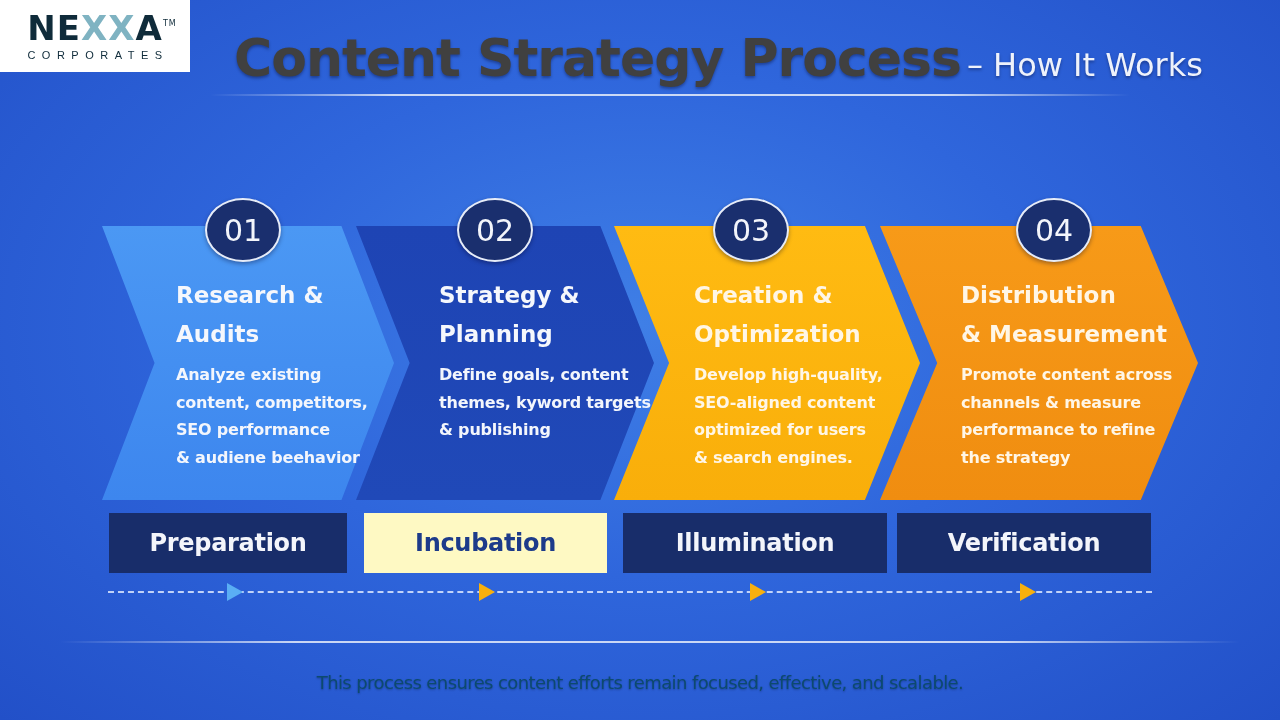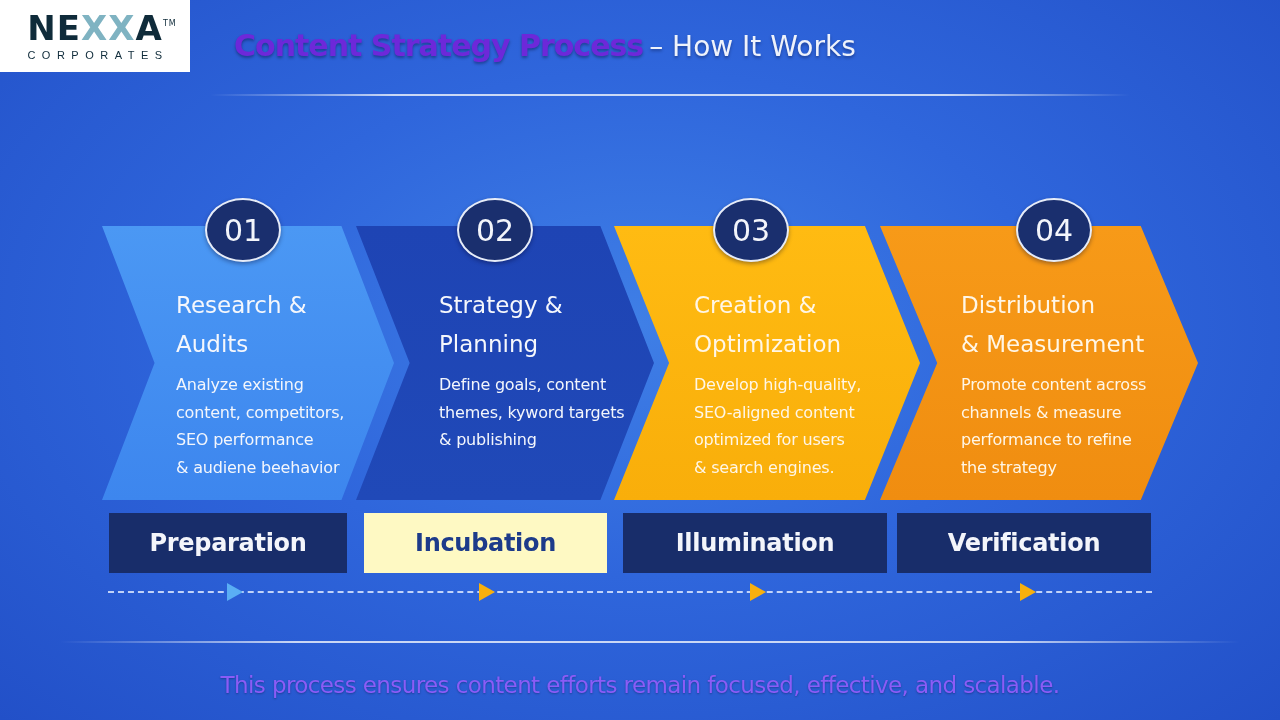--- a/index.html
+++ b/index.html
@@ -20,22 +20,22 @@
     color: #0f2b3a; letter-spacing: 1px; line-height: 34px; position: relative;
   }
   .logo-word .xx { color: #7fb3c2; }
   .logo-tm { position: absolute; right: -14px; top: -4px; font-size: 8px; color: #0f2b3a; font-weight: normal; }
   .logo-sub { font-size: 11px; letter-spacing: 6.5px; color: #0f2b3a; margin-top: 4px; padding-left: 6px; }
 
   .title {
     position: absolute; left: 234px; top: 28px; white-space: nowrap;
     text-shadow: 0 2px 3px rgba(0,0,30,0.35);
   }
-  .title-main { font-family: "DejaVu Sans", sans-serif; font-weight: bold; font-size: 30px; color: #6d28d9; letter-spacing: -1px; }
-  .title-sub { font-family: "DejaVu Sans", sans-serif; font-size: 28px; color: #eef2fb; margin-left: 6px; }
+  .title-main { font-family: "DejaVu Sans", sans-serif; font-weight: bold; font-size: 52px; color: #404040; letter-spacing: -1px; }
+  .title-sub { font-family: "DejaVu Sans", sans-serif; font-size: 32px; color: #eef2fb; margin-left: 6px; }
   .rule {
     position: absolute; height: 2px;
     background: linear-gradient(90deg, rgba(255,255,255,0) 0%, rgba(255,255,255,0.75) 20%, rgba(255,255,255,0.75) 80%, rgba(255,255,255,0) 100%);
   }
   .rule-top { left: 210px; top: 94px; width: 920px; }
   .rule-bottom { left: 60px; top: 641px; width: 1180px; }
 
   .chev {
     position: absolute; top: 226px; height: 274px;
     clip-path: polygon(0 0, 82% 0, 100% 50%, 82% 100%, 0 100%, 18% 50%);
@@ -47,21 +47,21 @@
 
   .badge {
     position: absolute; top: 198px; width: 76px; height: 64px; border-radius: 50%;
     background: #1a2f6e; border: 2px solid #e6ecf8;
     display: flex; align-items: center; justify-content: center;
     font-family: "DejaVu Sans", sans-serif; font-size: 30px; color: #f3f5fb;
     box-shadow: 0 2px 4px rgba(0,0,40,0.35);
   }
   .badge-1 { left: 205px; } .badge-2 { left: 457px; } .badge-3 { left: 713px; } .badge-4 { left: 1016px; }
 
-  .step-text { position: absolute; top: 286px; }
+  .step-text { position: absolute; top: 276px; font-weight: bold; }
   .step-title { font-family: "DejaVu Sans", sans-serif; font-size: 23px; line-height: 39px; color: #f5f7fc; white-space: pre-line; }
   .step-desc { font-family: "DejaVu Sans", sans-serif; font-size: 16px; line-height: 27.5px; color: #f3f6fc; white-space: pre-line; margin-top: 7px; letter-spacing: -0.2px; }
   .step-text-1 { left: 176px; } .step-text-2 { left: 431px; margin-left: 8px; } .step-text-3 { left: 694px; } .step-text-4 { left: 961px; }
   .step-text-3 .step-title, .step-text-3 .step-desc,
   .step-text-4 .step-title, .step-text-4 .step-desc { color: #fff6e6; }
 
   .phase {
     position: absolute; top: 513px; height: 60px;
     display: flex; align-items: center; justify-content: center;
     font-family: "DejaVu Sans", sans-serif; font-weight: bold; font-size: 24px; letter-spacing: -0.3px;
@@ -71,21 +71,21 @@
   .phase-1 { left: 109px; width: 238px; } .phase-2 { left: 364px; width: 243px; }
   .phase-3 { left: 623px; width: 264px; } .phase-4 { left: 897px; width: 254px; }
 
   .dash-line { position: absolute; left: 108px; top: 591px; width: 1044px; height: 0; border-top: 2px dashed rgba(220,232,255,0.85); }
   .arrowhead { position: absolute; top: 583px; width: 0; height: 0; border-top: 9px solid transparent; border-bottom: 9px solid transparent; border-left: 16px solid #5aaef4; }
   .arrowhead.yellow { border-left-color: #f8b00e; }
   .ah-1 { left: 227px; } .ah-2 { left: 479px; } .ah-3 { left: 750px; } .ah-4 { left: 1020px; }
 
   .footer {
     position: absolute; left: 0; width: 1280px; top: 672px; text-align: center;
-    font-family: "DejaVu Sans", sans-serif; font-size: 23px; color: #8b5cf6;
+    font-family: "DejaVu Sans", sans-serif; font-size: 18px; color: #0c4a6e;
     letter-spacing: -0.6px; text-shadow: 0 1px 2px rgba(0,0,30,0.3);
   }
 </style>
 </head>
 <body>
 
 <div class="logo">
   <div class="logo-word"><span>NE</span><span class="xx">XX</span><span>A</span><span class="logo-tm">TM</span></div>
   <div class="logo-sub">CORPORATES</div>
 </div>

